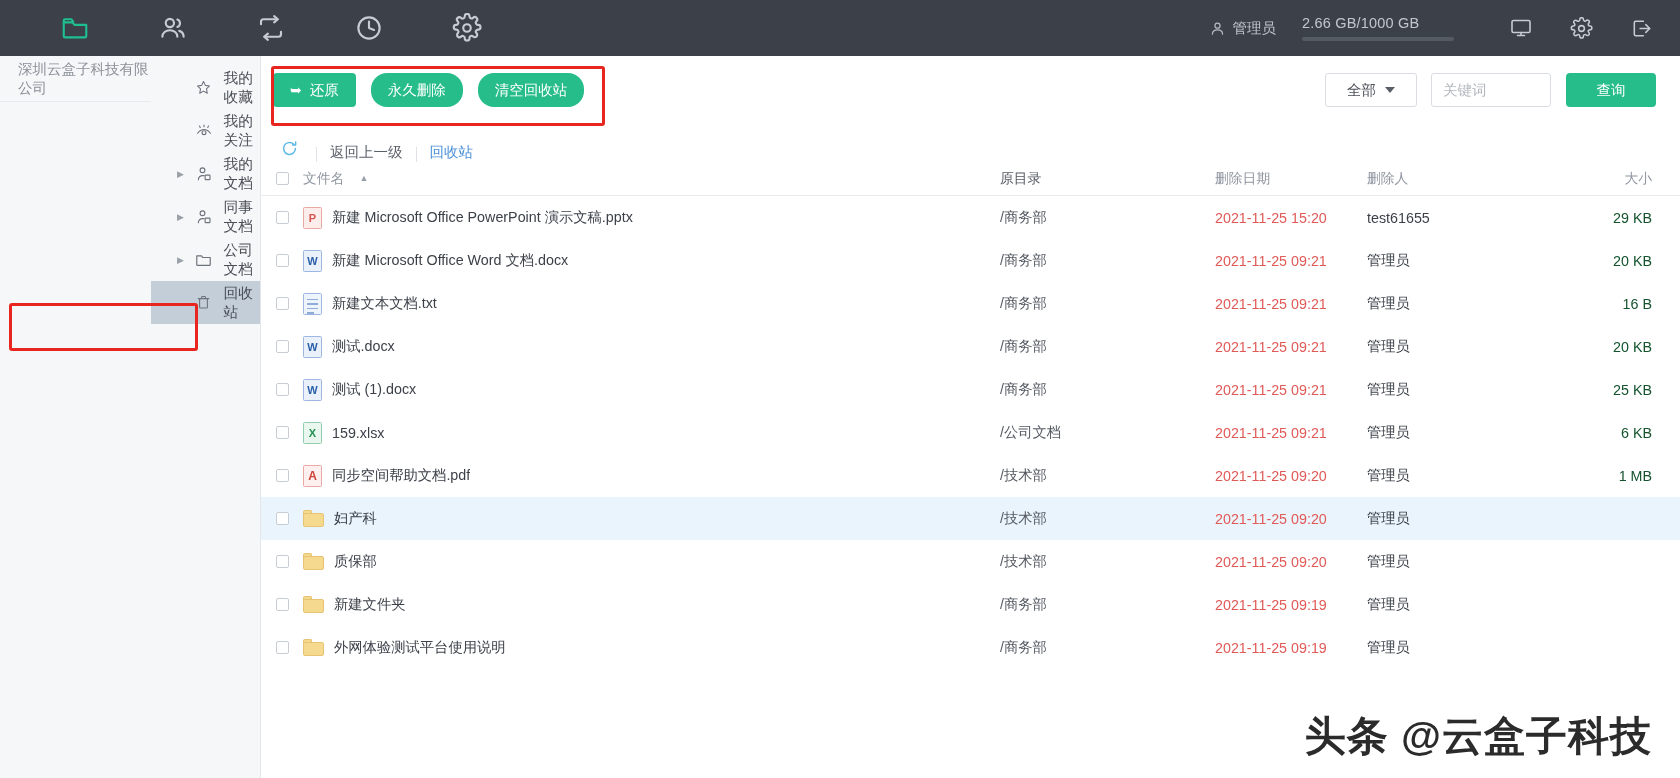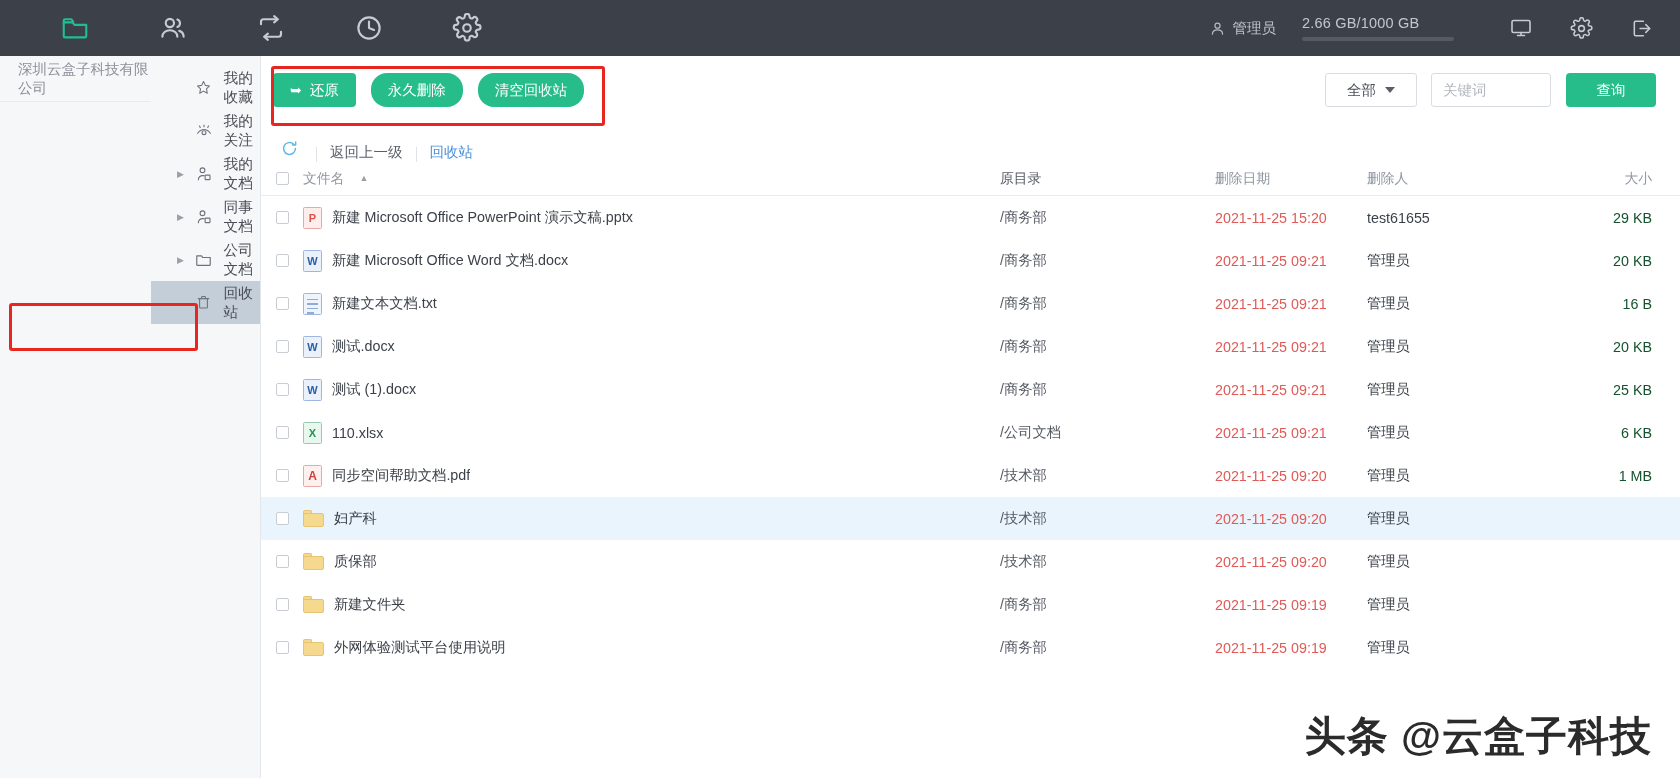--- a/index.html
+++ b/index.html
@@ -430,21 +430,21 @@
             </div>
             <div class="row">
               <div class="c-chk">
                 <span class="chk"></span>
               </div>
               <div class="c-name">
                 <span class="ficon xls">
                   <span class="page"></span>
                   <span class="tag">X</span>
                 </span>
-                <span class="fname">110.xlsx</span>
+                <span class="fname">159.xlsx</span>
               </div>
               <div class="c-dir">/公司文档</div>
               <div class="c-date">2021-11-25 09:21</div>
               <div class="c-who">管理员</div>
               <div class="c-size">6 KB</div>
             </div>
             <div class="row">
               <div class="c-chk">
                 <span class="chk"></span>
               </div>

